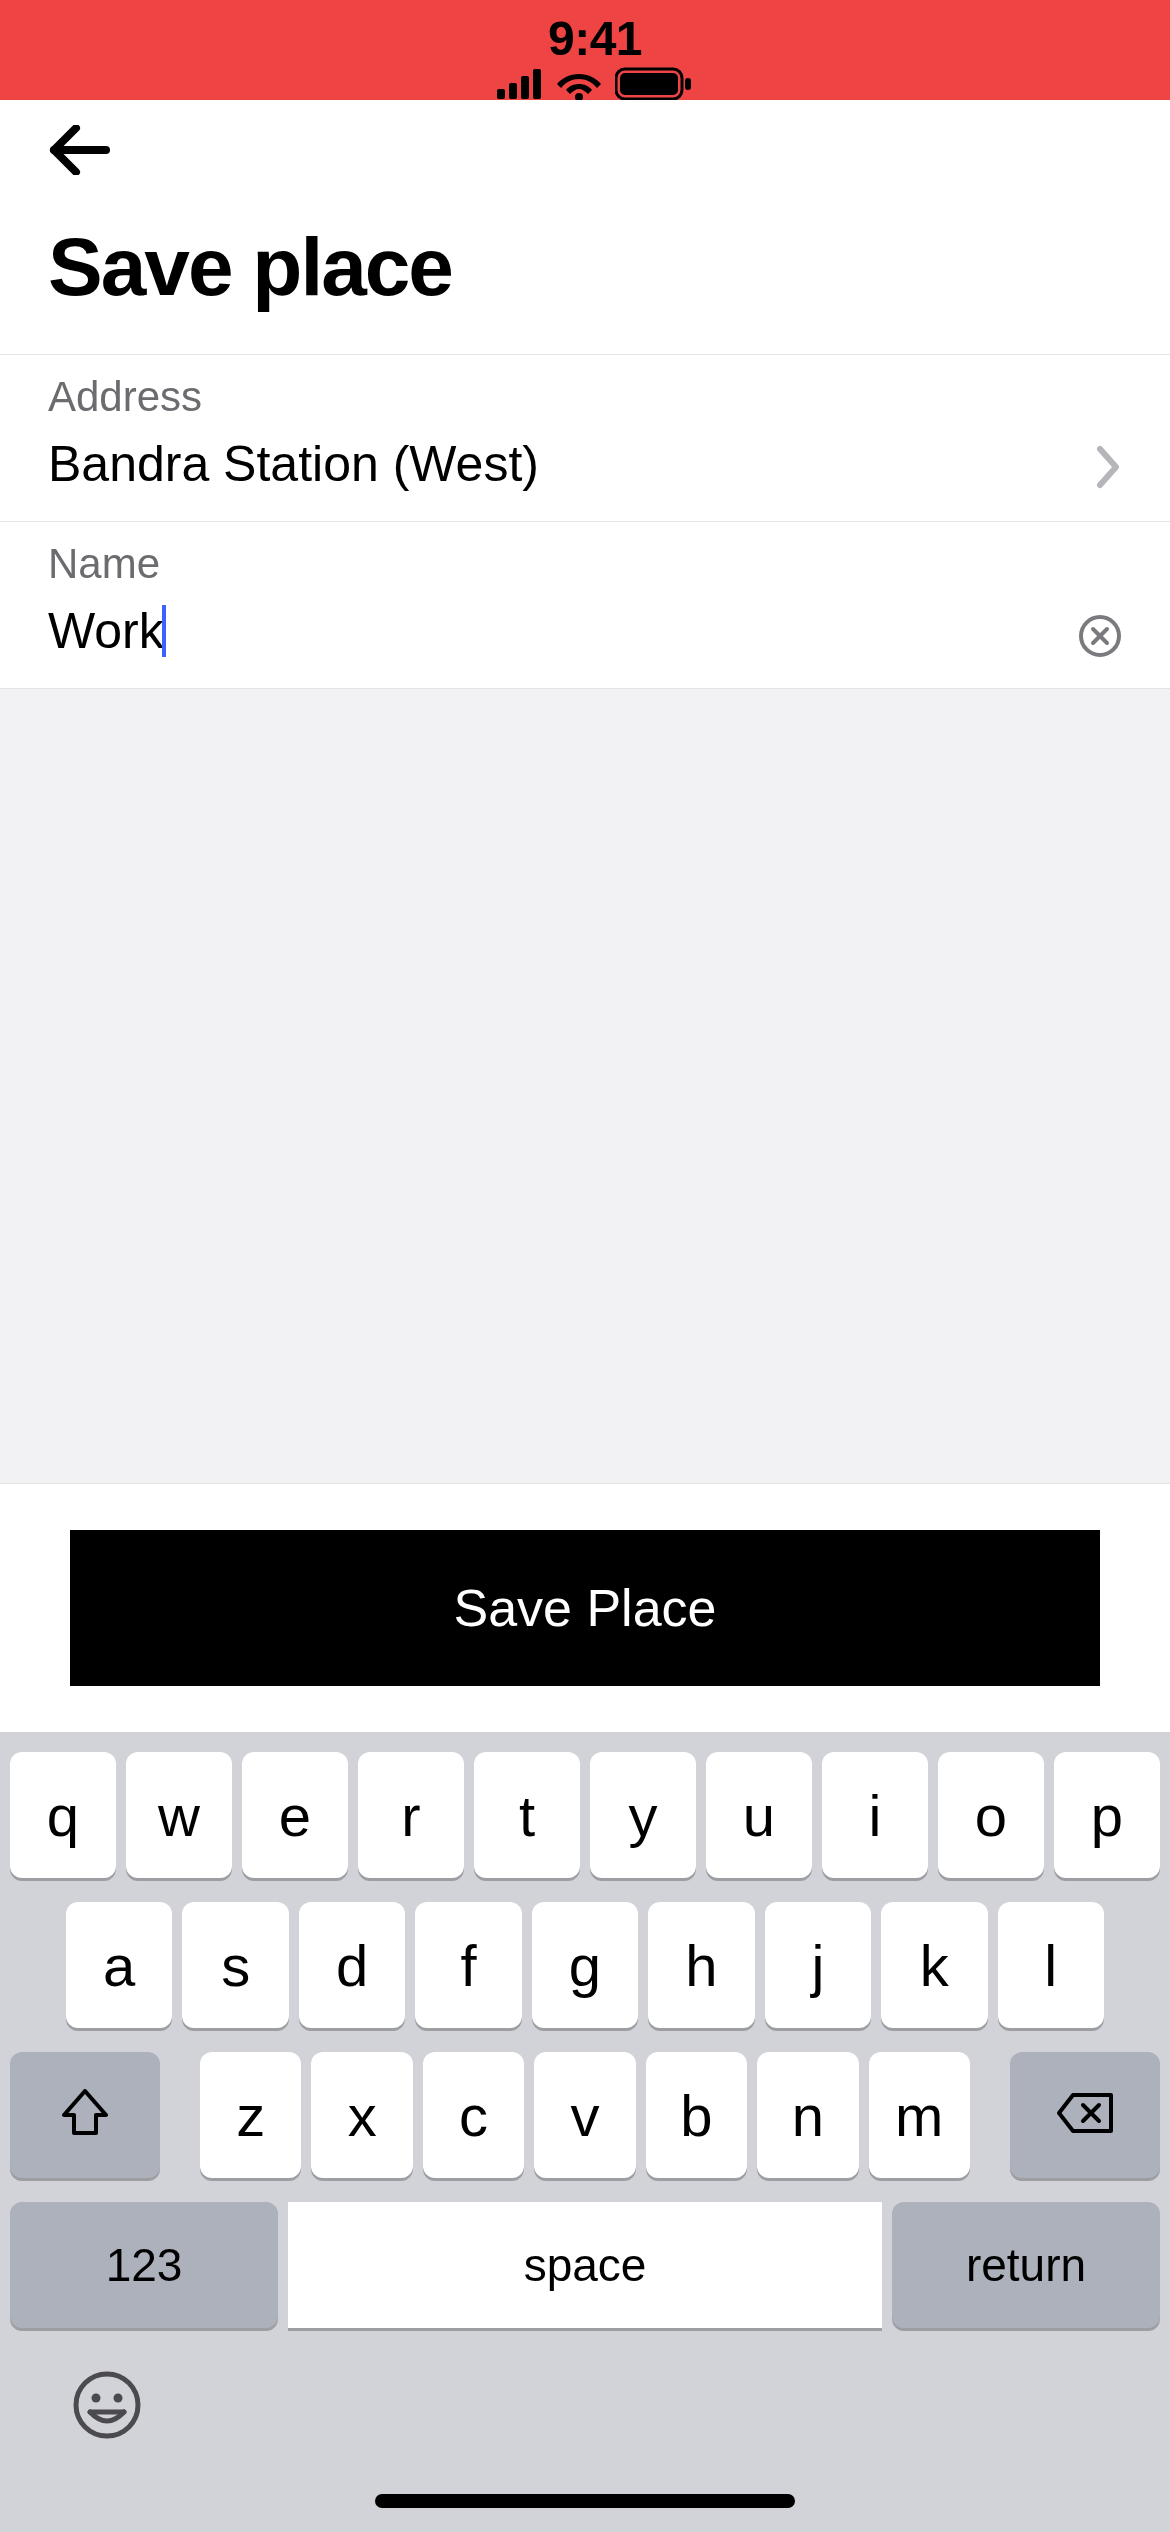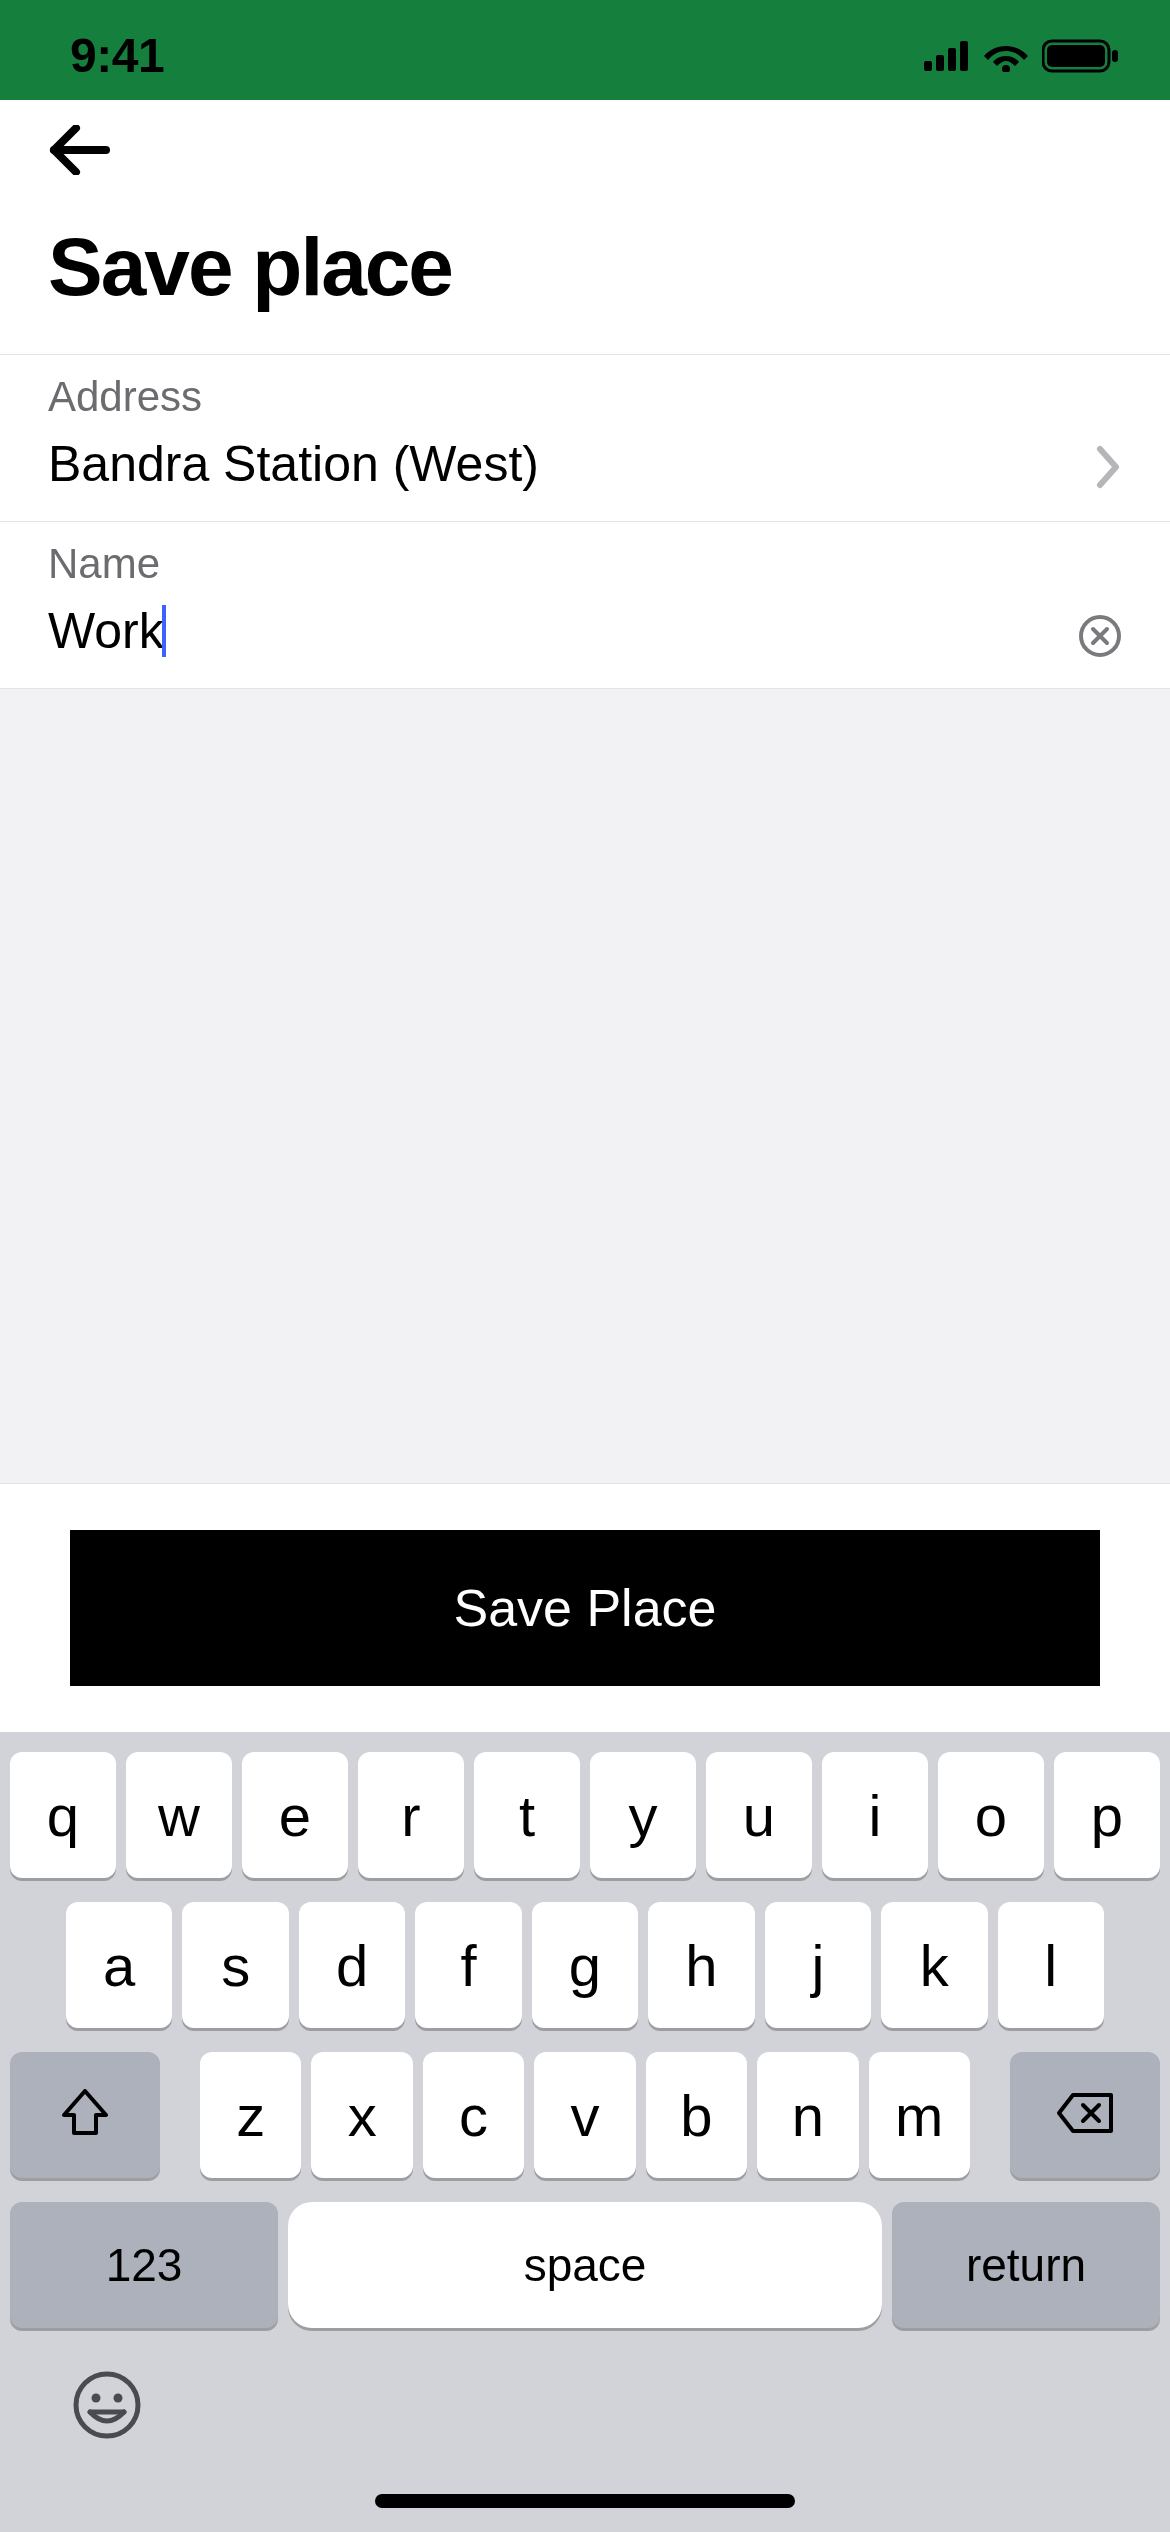--- a/index.html
+++ b/index.html
@@ -1,20 +1,20 @@
 <!DOCTYPE html>
 <html><head>
 <meta charset="utf-8">
 <style>
   * { margin: 0; padding: 0; box-sizing: border-box; font-family: -apple-system, BlinkMacSystemFont, 'Segoe UI', Helvetica, Arial, sans-serif; -webkit-font-smoothing: antialiased; }
   html, body { width: 1170px; height: 2532px; background: #f2f2f4; overflow: hidden; }
   .screen { width: 1170px; height: 2532px; display: flex; flex-direction: column; background: #f2f2f4; position: relative; }
 
   
-  .status-bar { height: 100px; background: #15803d; display: flex; align-items: center; justify-content: space-between; padding: 11px 50px 0 70px; }
+  .status-bar { height: 100px; background: #ef4444; display: flex; align-items: center; justify-content: space-between; padding: 11px 50px 0 70px; flex-direction: column; }
   .time { font-size: 48px; font-weight: 600; color: #000; letter-spacing: -0.5px; }
   .status-icons { display: flex; align-items: center; gap: 14px; }
   .status-icons svg { display: block; }
 
   
   .header { background: #ffffff; padding: 20px 48px 40px 48px; border-bottom: 1px solid #e4e4e6; }
   .back-btn { width: 64px; height: 64px; display: flex; align-items: center; justify-content: flex-start; margin-bottom: 36px; }
   .title { font-size: 82px; font-weight: 700; color: #000; letter-spacing: -2px; }
 
   
@@ -39,21 +39,21 @@
 
   
   .keyboard { background: #d1d3d9; padding: 20px 10px 0 10px; }
   .kb-row { display: flex; justify-content: center; gap: 10px; margin-bottom: 24px; }
   .kb-key { flex: 1; height: 126px; background: #ffffff; border-radius: 12px; box-shadow: 0 3px 0 rgba(0,0,0,0.25); display:flex; align-items:center; justify-content:center; font-size: 58px; color:#000; }
   .kb-row2 { padding: 0 56px; }
   .kb-row3 .kb-shift, .kb-row3 .kb-back { flex: 0 0 150px; background:#adb1bb; box-shadow: 0 3px 0 rgba(0,0,0,0.25); border-radius: 12px; display:flex; align-items:center; justify-content:center; }
   .kb-row3 .gap { flex: 0 0 20px; }
   .kb-row4 { display:flex; gap:10px; margin-bottom: 24px; }
   .kb-row4 .kb-123 { flex:0 0 268px; height:126px; background:#adb1bb; border-radius:12px; box-shadow: 0 3px 0 rgba(0,0,0,0.25); display:flex; align-items:center; justify-content:center; font-size:46px; color:#000; }
-  .kb-row4 .kb-space { flex:1; height:126px; background:#ffffff; border-radius:24px; box-shadow: 0 3px 0 rgba(0,0,0,0.25); display:flex; align-items:center; justify-content:center; font-size:46px; color:#000; }
+  .kb-row4 .kb-space { flex:1; height:126px; background:#ffffff; border-radius:0; box-shadow: 0 3px 0 rgba(0,0,0,0.25); display:flex; align-items:center; justify-content:center; font-size:46px; color:#000; }
   .kb-row4 .kb-return { flex:0 0 268px; height:126px; background:#adb1bb; border-radius:12px; box-shadow: 0 3px 0 rgba(0,0,0,0.25); display:flex; align-items:center; justify-content:center; font-size:46px; color:#000; }
   .kb-bottom { height: 180px; display:flex; align-items:flex-start; padding: 18px 60px 0 60px; }
   .emoji-btn { width:74px; height:74px; border-radius:50%; display:flex; align-items:center; justify-content:center; }
 
   .home-ind { position:absolute; bottom: 24px; left: 50%; transform: translateX(-50%); width: 420px; height: 14px; background:#000; border-radius: 20px; }
 </style>
 </head>
 <body>
 
 <div class="screen">

